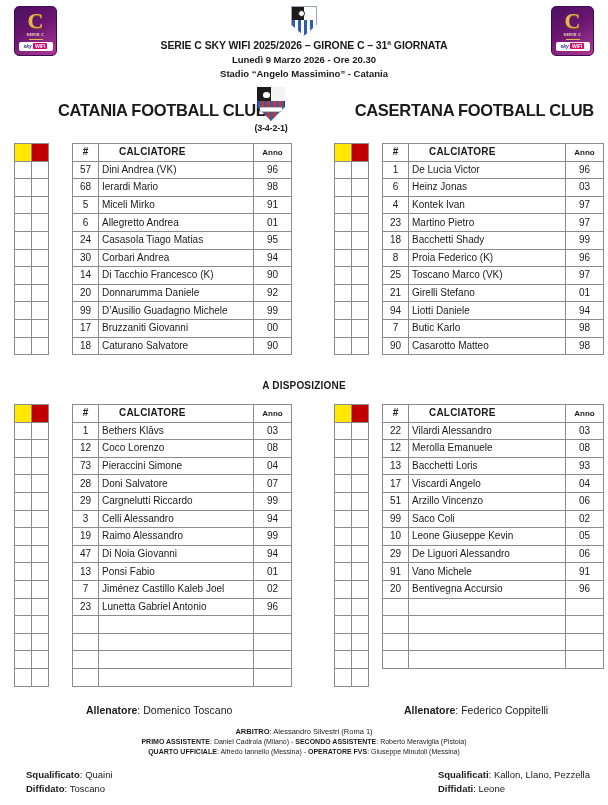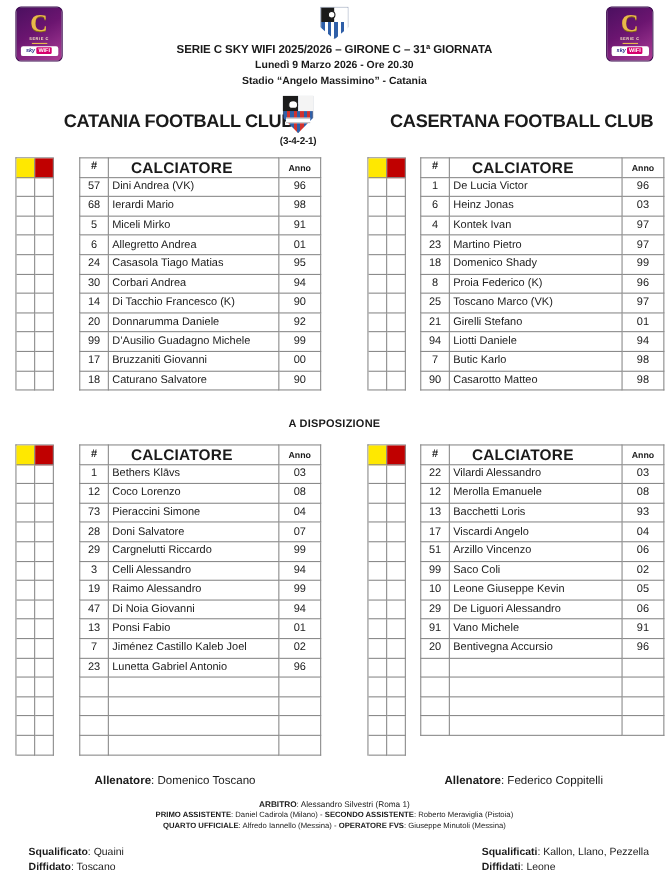--- a/index.html
+++ b/index.html
@@ -196,21 +196,21 @@
     padding: 0 3px;
     font-weight: normal;
     line-height: 16px;
     white-space: nowrap;
     overflow: hidden;
   }
   table.roster .c-num { width: 26px; text-align: center; }
   table.roster .c-name { text-align: left; }
   table.roster .c-year { width: 38px; text-align: center; }
   table.roster thead th { font-weight: bold; text-align: center; }
-  table.roster thead th.c-name { font-size: 14px; letter-spacing: .2px; padding-left: 20px; }
+  table.roster thead th.c-name { font-size: 10px; letter-spacing: .2px; padding-left: 20px; }
   table.roster thead th.c-year {
     font-size: 8px; vertical-align: bottom; padding-bottom: 0;
   }
   table.roster thead th.c-num { font-size: 10px; }
 
   .a-disposizione {
     position: absolute;
     left: 0; right: 0;
     text-align: center;
     font-size: 10px;
@@ -439,21 +439,21 @@
           <td class="c-name">Kontek Ivan</td>
           <td class="c-year">97</td>
         </tr>
         <tr>
           <td class="c-num">23</td>
           <td class="c-name">Martino Pietro</td>
           <td class="c-year">97</td>
         </tr>
         <tr>
           <td class="c-num">18</td>
-          <td class="c-name">Domenico Shady</td>
+          <td class="c-name">Bacchetti Shady</td>
           <td class="c-year">99</td>
         </tr>
         <tr>
           <td class="c-num">8</td>
           <td class="c-name">Proia Federico (K)</td>
           <td class="c-year">96</td>
         </tr>
         <tr>
           <td class="c-num">25</td>
           <td class="c-name">Toscano Marco (VK)</td>

